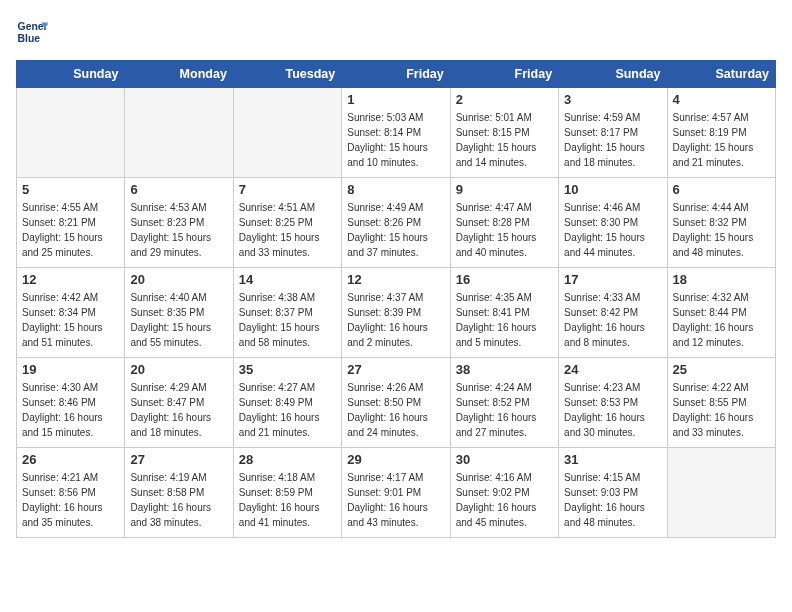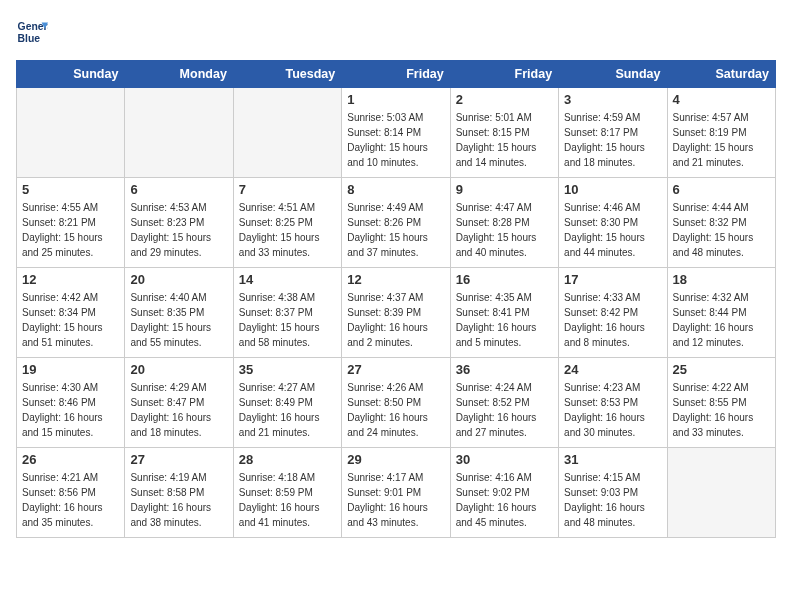--- a/index.html
+++ b/index.html
@@ -197,21 +197,21 @@
         </td>
         <td>
           <span class="day-number">35</span>
 <div class="day-info">Sunrise: 4:27 AM<br>Sunset: 8:49 PM<br>Daylight: 16 hours and 21 minutes.</div>
         </td>
         <td>
           <span class="day-number">27</span>
 <div class="day-info">Sunrise: 4:26 AM<br>Sunset: 8:50 PM<br>Daylight: 16 hours and 24 minutes.</div>
         </td>
         <td>
-          <span class="day-number">36</span>
+          <span class="day-number">38</span>
 <div class="day-info">Sunrise: 4:24 AM<br>Sunset: 8:52 PM<br>Daylight: 16 hours and 27 minutes.</div>
         </td>
         <td>
           <span class="day-number">24</span>
 <div class="day-info">Sunrise: 4:23 AM<br>Sunset: 8:53 PM<br>Daylight: 16 hours and 30 minutes.</div>
         </td>
         <td>
           <span class="day-number">25</span>
 <div class="day-info">Sunrise: 4:22 AM<br>Sunset: 8:55 PM<br>Daylight: 16 hours and 33 minutes.</div>
         </td>

